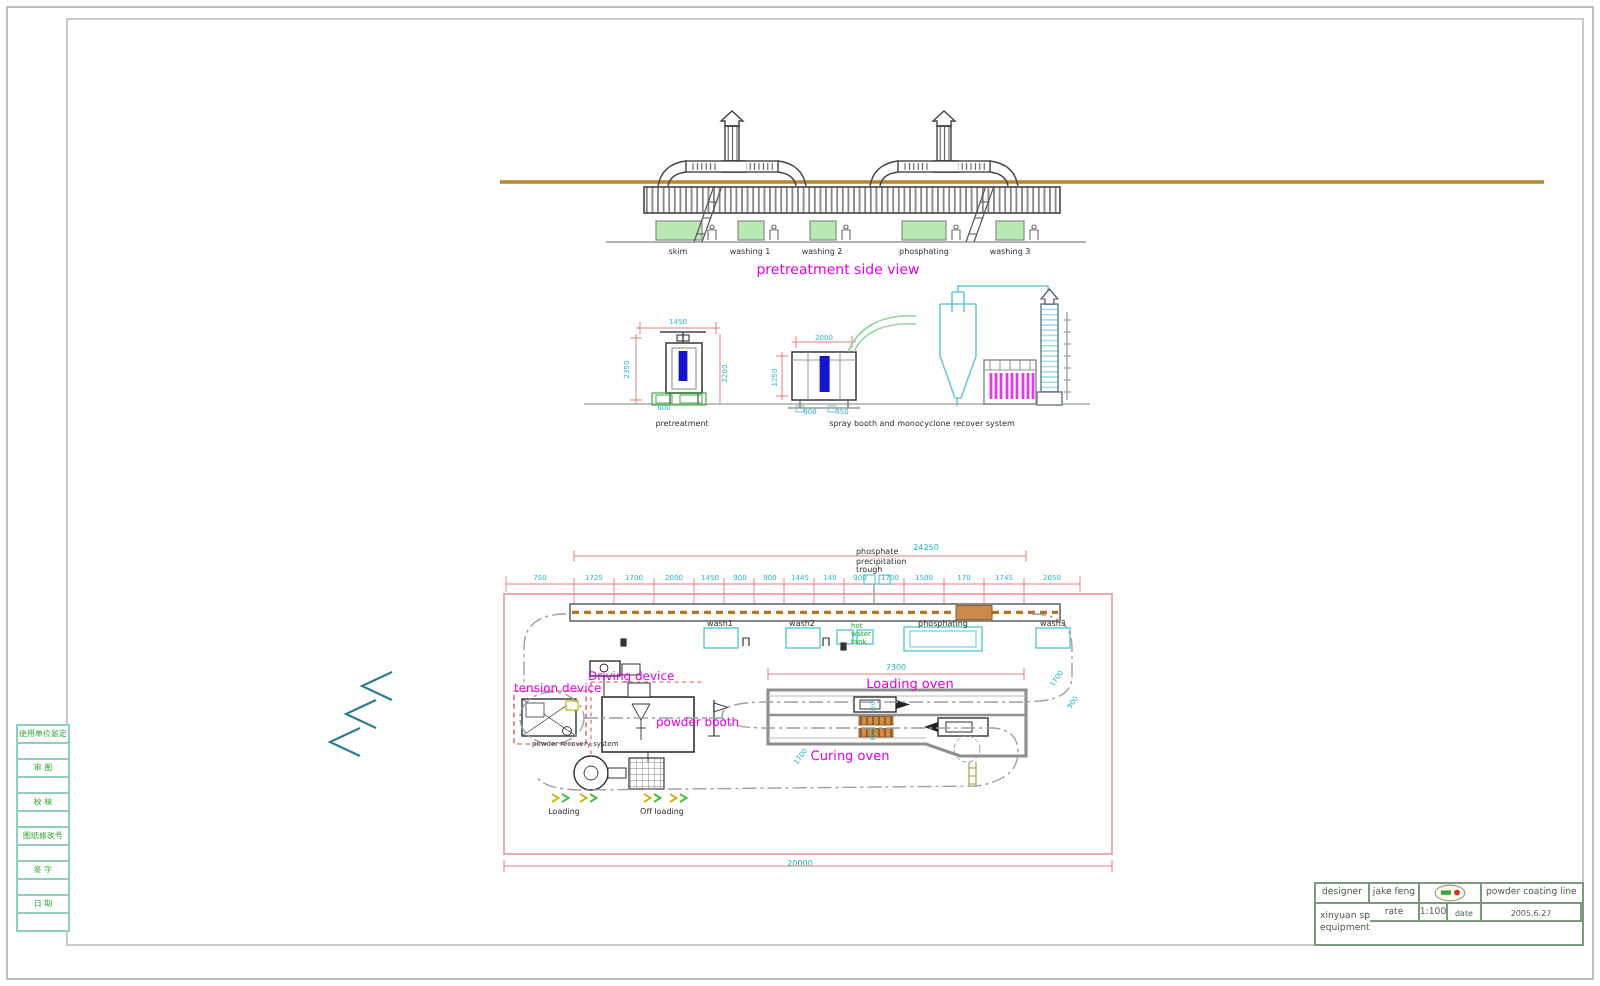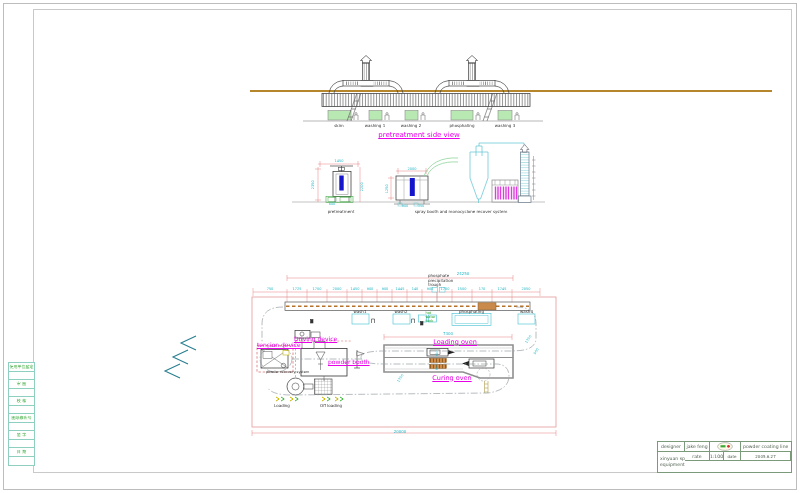--- a/index.html
+++ b/index.html
@@ -17,21 +17,21 @@
   
   #tblock{position:absolute;left:657px;top:441px;width:133px;height:30px;border:1px solid #7a9a7a;
           display:grid;grid-template-columns:27px 25px 14px 17px 50px;grid-template-rows:10px 9px 11px;
           background:#fff;color:#4f5f4f;font-size:4.6px;box-sizing:content-box;}
   .tc{border-right:1px solid #7a9a7a;border-bottom:1px solid #7a9a7a;display:flex;align-items:center;
       justify-content:center;overflow:hidden;white-space:nowrap;box-sizing:border-box;}
   .tc.noR{border-right:none;} .tc.noB{border-bottom:none;} .tc.left{justify-content:flex-start;padding-left:2px;}
   
   .lb{position:absolute;white-space:nowrap;transform:translateX(-50%);line-height:1;}
   .la{position:absolute;white-space:nowrap;line-height:1;}
-  .mag{color:#e800e8;text-decoration:underline;} .cy{color:#27b7c7;} .bk{color:#333;} .gn{color:#28a428;}
+  .mag{color:#e800e8;} .cy{color:#27b7c7;} .bk{color:#333;} .gn{color:#28a428;}
   .f3{font-size:3px;} .f35{font-size:3.5px;} .f4{font-size:4px;} .f6{font-size:6px;} .f65{font-size:6.5px;} .f7{font-size:7px;}
   .r90{transform:translateX(-50%) rotate(-90deg);} .r55{transform:translateX(-50%) rotate(-55deg);}
   svg{position:absolute;left:0;top:0;}
 </style>
 </head>
 <body>
 
 <div id="page">
 
   <div id="outer-frame" class="frame"></div>
@@ -298,21 +298,21 @@
   <span class="la f35 gn" style="left:425.5px;top:319.5px">tank</span>
   <span class="lb f4 bk" style="left:360px;top:310.3px">wash1</span>
   <span class="lb f4 bk" style="left:401px;top:310.3px">wash2</span>
   <span class="lb f4 bk" style="left:471.5px;top:310.3px">phosphating</span>
   <span class="lb f4 bk" style="left:526.5px;top:310.3px">wash3</span>
   <span class="la f6 mag" style="left:257px;top:341.5px">tension device</span>
   <span class="la f6 mag" style="left:294px;top:335.5px">Driving device</span>
   <span class="la f6 mag" style="left:328px;top:359px">powder booth</span>
   <span class="la f35 bk" style="left:266px;top:370.8px">powder recovery system</span>
   <span class="lb f65 mag" style="left:455px;top:338.5px">Loading oven</span>
-  <span class="lb f65 mag" style="left:452px;top:374.5px">Curing oven</span>
+  <span class="lb f65 mag" style="left:425px;top:374.5px">Curing oven</span>
   <span class="lb f4 bk" style="left:282px;top:403.5px">Loading</span>
   <span class="lb f4 bk" style="left:331px;top:403.5px">Off loading</span>
 
   <div id="strip">
     <div class="scell">使用单位鉴定</div>
     <div class="sgap"></div>
     <div class="scell">审 图</div>
     <div class="sgap"></div>
     <div class="scell">校 核</div>
     <div class="sgap"></div>

